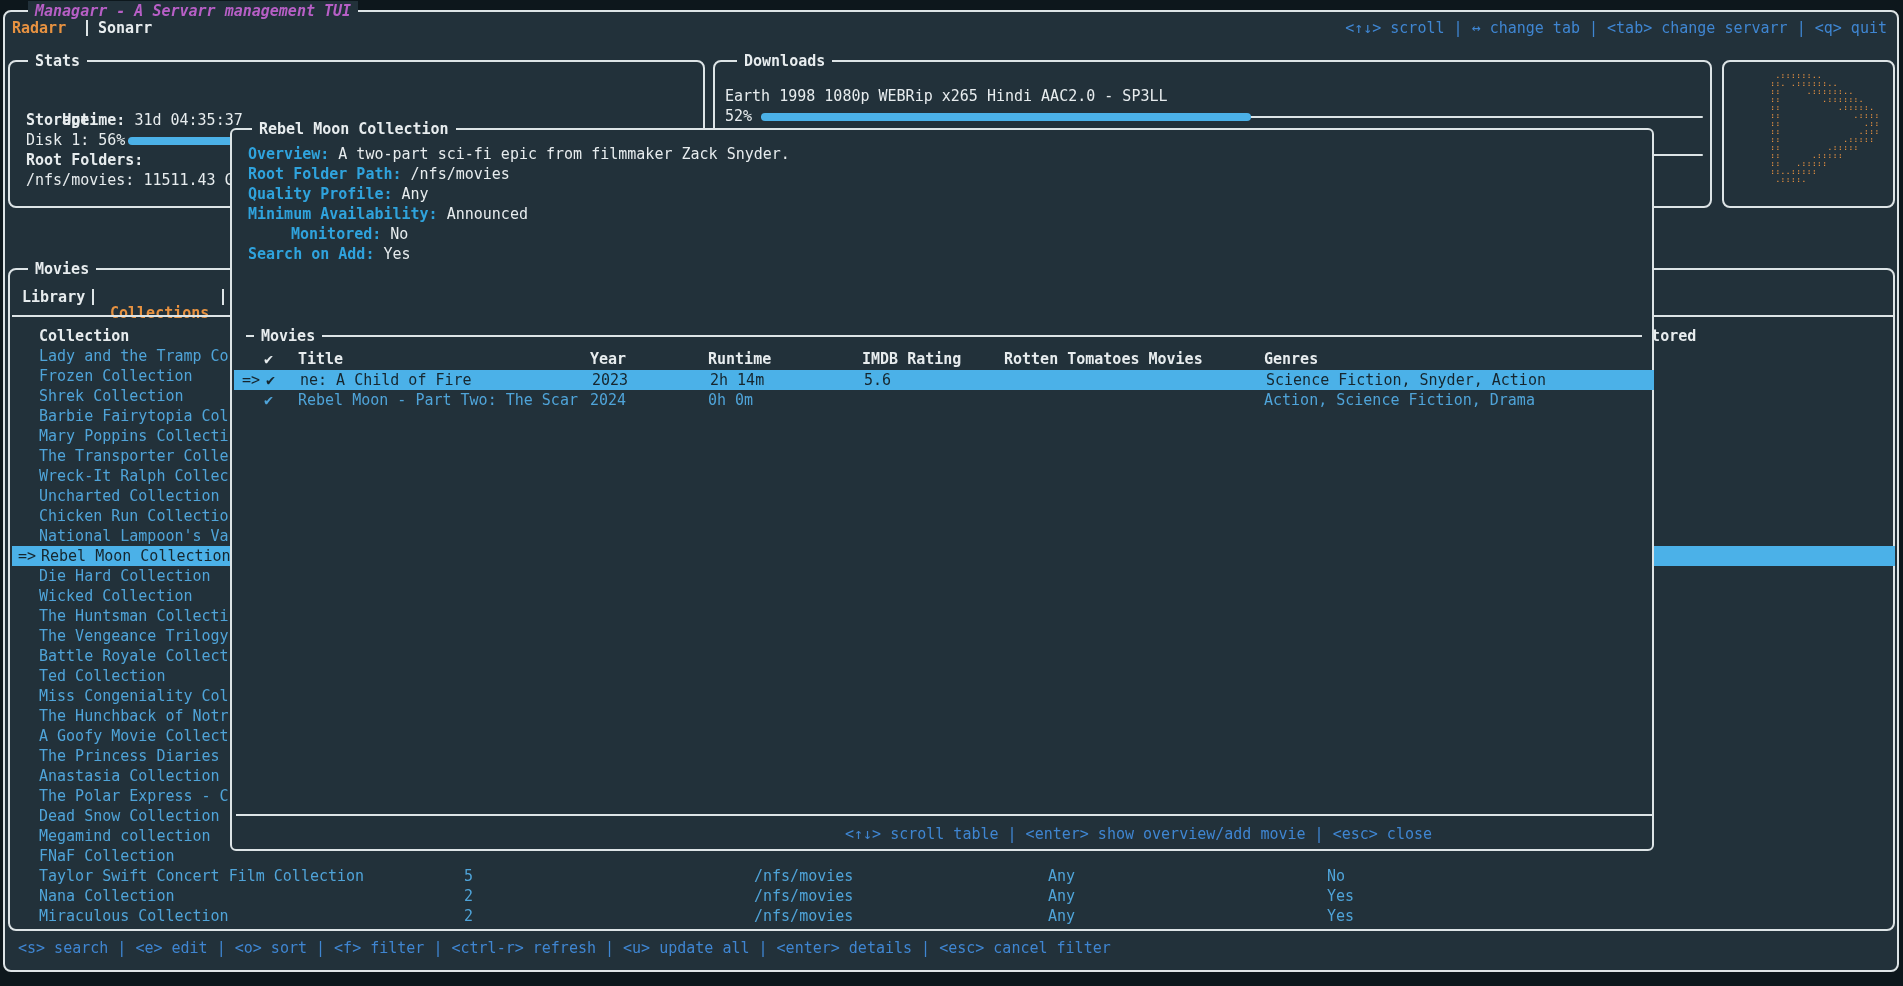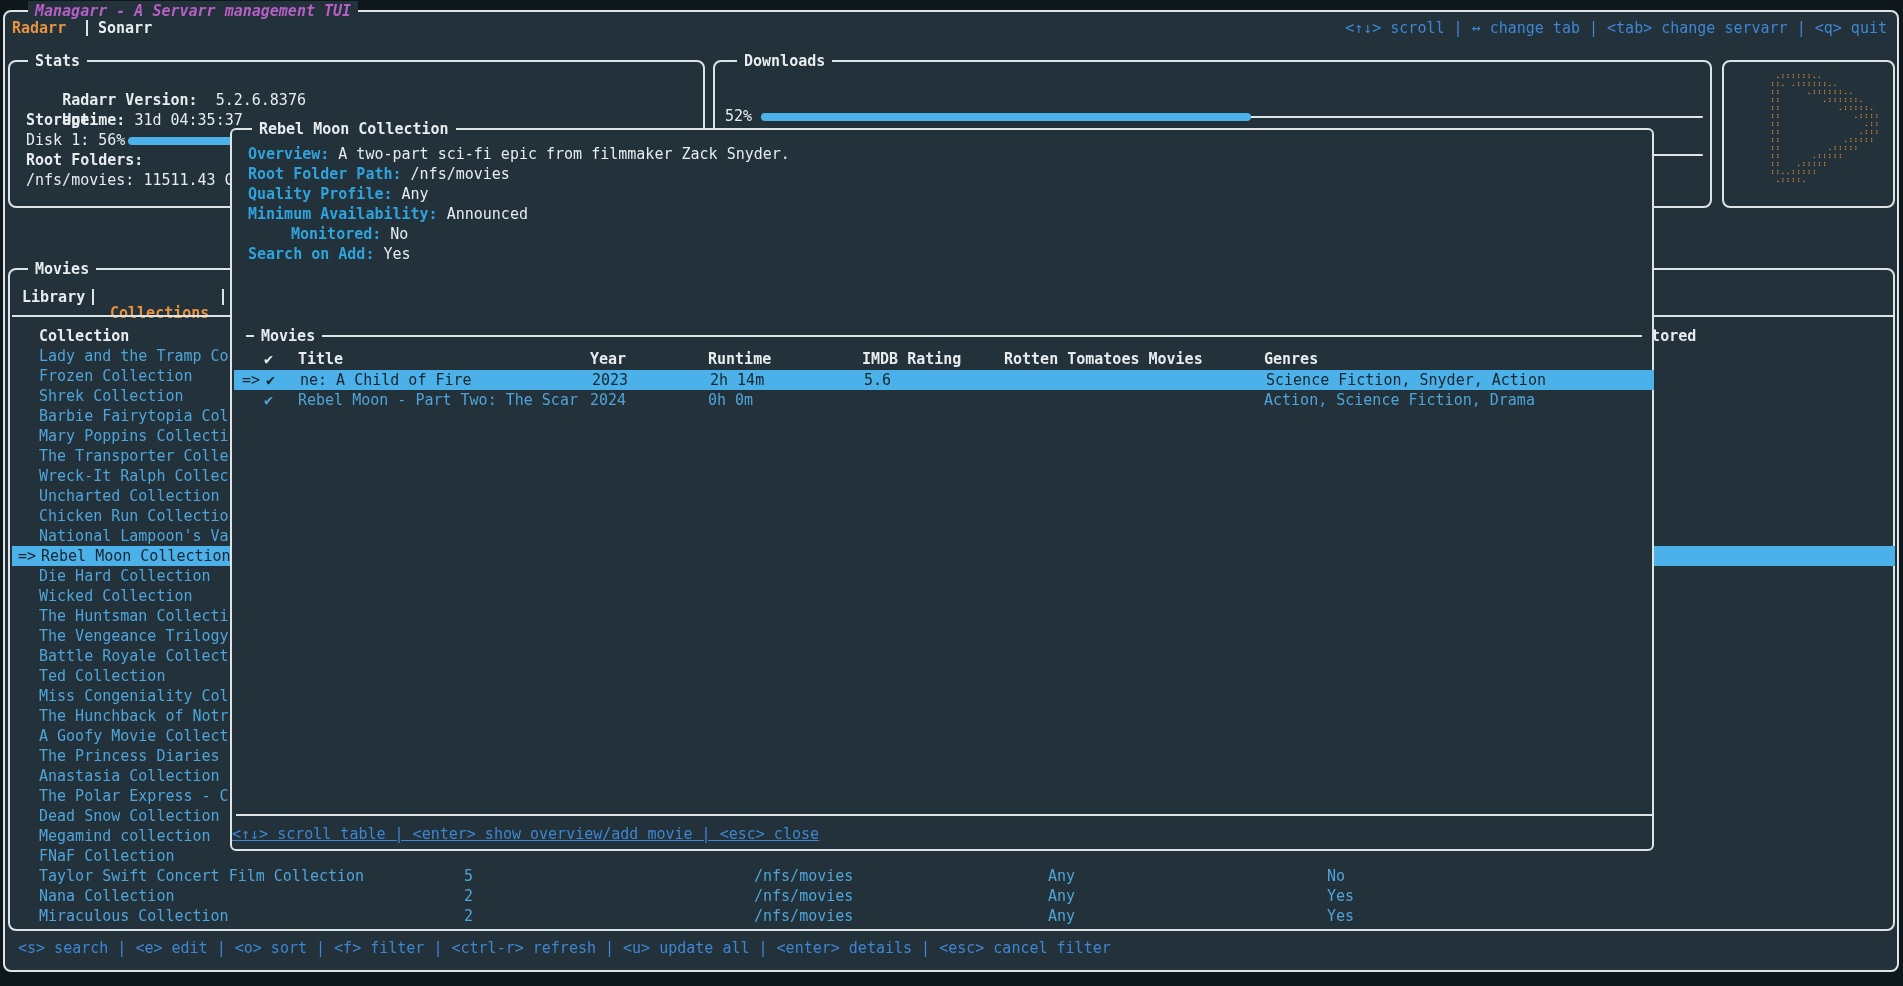--- a/index.html
+++ b/index.html
@@ -51,37 +51,35 @@
 <div class="abs chip" style="left:28px;top:1px;font-style:italic;color:var(--magenta);z-index:2;">Managarr - A Servarr management TUI</div>
 
 <div class="abs bold orange" style="left:12px;top:18px;z-index:2;">Radarr</div>
 <div class="vdiv" style="left:86px;top:20px;height:16px;z-index:2;"></div>
 <div class="abs bold white" style="left:98px;top:18px;z-index:2;">Sonarr</div>
 
 <div class="abs kb" style="right:16px;top:18px;white-space:pre;z-index:2;">&lt;↑↓&gt; scroll | ↔ change tab | &lt;tab&gt; change servarr | &lt;q&gt; quit</div>
 
 <div class="panel" style="left:8px;top:60px;width:697px;height:148px;z-index:2;">
   <div class="chip" style="left:18px;top:-11px;">Stats</div>
-  <div class="abs" style="left:16px;top:8px;white-space:pre;">
-    <span class="bold">Radarr Version:</span><span>  </span><span>5.2.6.8376</span>
-  </div>
   <div class="abs" style="left:16px;top:28px;white-space:pre;">
     <span class="bold">Uptime:</span><span> </span><span>31d 04:35:37</span>
   </div>
   <div class="abs bold" style="left:16px;top:48px;">Storage:</div>
   <div class="abs" style="left:16px;top:68px;">Disk 1: 56%</div>
   <div class="gauge-track" style="left:118px;top:78px;width:571px;">
     <div class="gauge-fill" style="width: 56%;"></div>
   </div>
   <div class="abs bold" style="left:16px;top:88px;">Root Folders:</div>
   <div class="abs" style="left:16px;top:108px;">/nfs/movies: 11511.43 GB</div>
 </div>
 
 <div class="panel" style="left:713px;top:60px;width:999px;height:148px;z-index:2;">
   <div class="chip" style="left:22px;top:-11px;">Downloads</div>
+  <div class="abs" style="left:10px;top:24px;white-space:pre;">Earth 1998 1080p WEBRip x265 Hindi AAC2.0 - SP3LL</div>
   <div class="abs" style="left:10px;top:44px;">52%</div>
   <div class="gauge-track" style="left:46px;top:54px;width:942px;">
     <div class="gauge-fill" style="width: 52%;"></div>
   </div>
   <div class="gauge-track" style="left:46px;top:92px;width:942px;"></div>
 </div>
 
 <div class="panel" style="left:1722px;top:60px;width:173px;height:148px;z-index:2;">
   <pre id="logo-art">   .::::::..
   ::. .::::::..
@@ -168,14 +166,14 @@
     <span class="abs m-imdb">IMDB Rating</span>
     <span class="abs m-rt">Rotten Tomatoes Movies</span>
     <span class="abs m-genres">Genres</span>
   </div>
   <div id="modal-movie-rows">
       <div class="mrow sel" style="top: 240px;"><span class="abs m-prefix">=&gt;</span><span class="abs m-check">✔</span><span class="abs m-title">ne: A Child of Fire</span><span class="abs m-year">2023</span><span class="abs m-runtime">2h 14m</span><span class="abs m-imdb">5.6</span><span class="abs m-genres">Science Fiction, Snyder, Action</span></div>
       <div class="mrow" style="top: 260px;"><span class="abs m-check">✔</span><span class="abs m-title">Rebel Moon - Part Two: The Scar</span><span class="abs m-year">2024</span><span class="abs m-runtime">0h 0m</span><span class="abs m-genres">Action, Science Fiction, Drama</span></div>
     </div>
 
   <div class="hline" style="left:4px;top:684px;width:1416px;"></div>
-  <div class="abs kb" style="left:0;top:694px;width:1200px;text-align:left;white-space:pre;text-decoration:underline;">&lt;↑↓&gt; scroll table | &lt;enter&gt; show overview/add movie | &lt;esc&gt; close</div>
+  <div class="abs kb" style="left:0;top:694px;width:1200px;text-align:right;white-space:pre;">&lt;↑↓&gt; scroll table | &lt;enter&gt; show overview/add movie | &lt;esc&gt; close</div>
 </div>
 
 </body></html>

